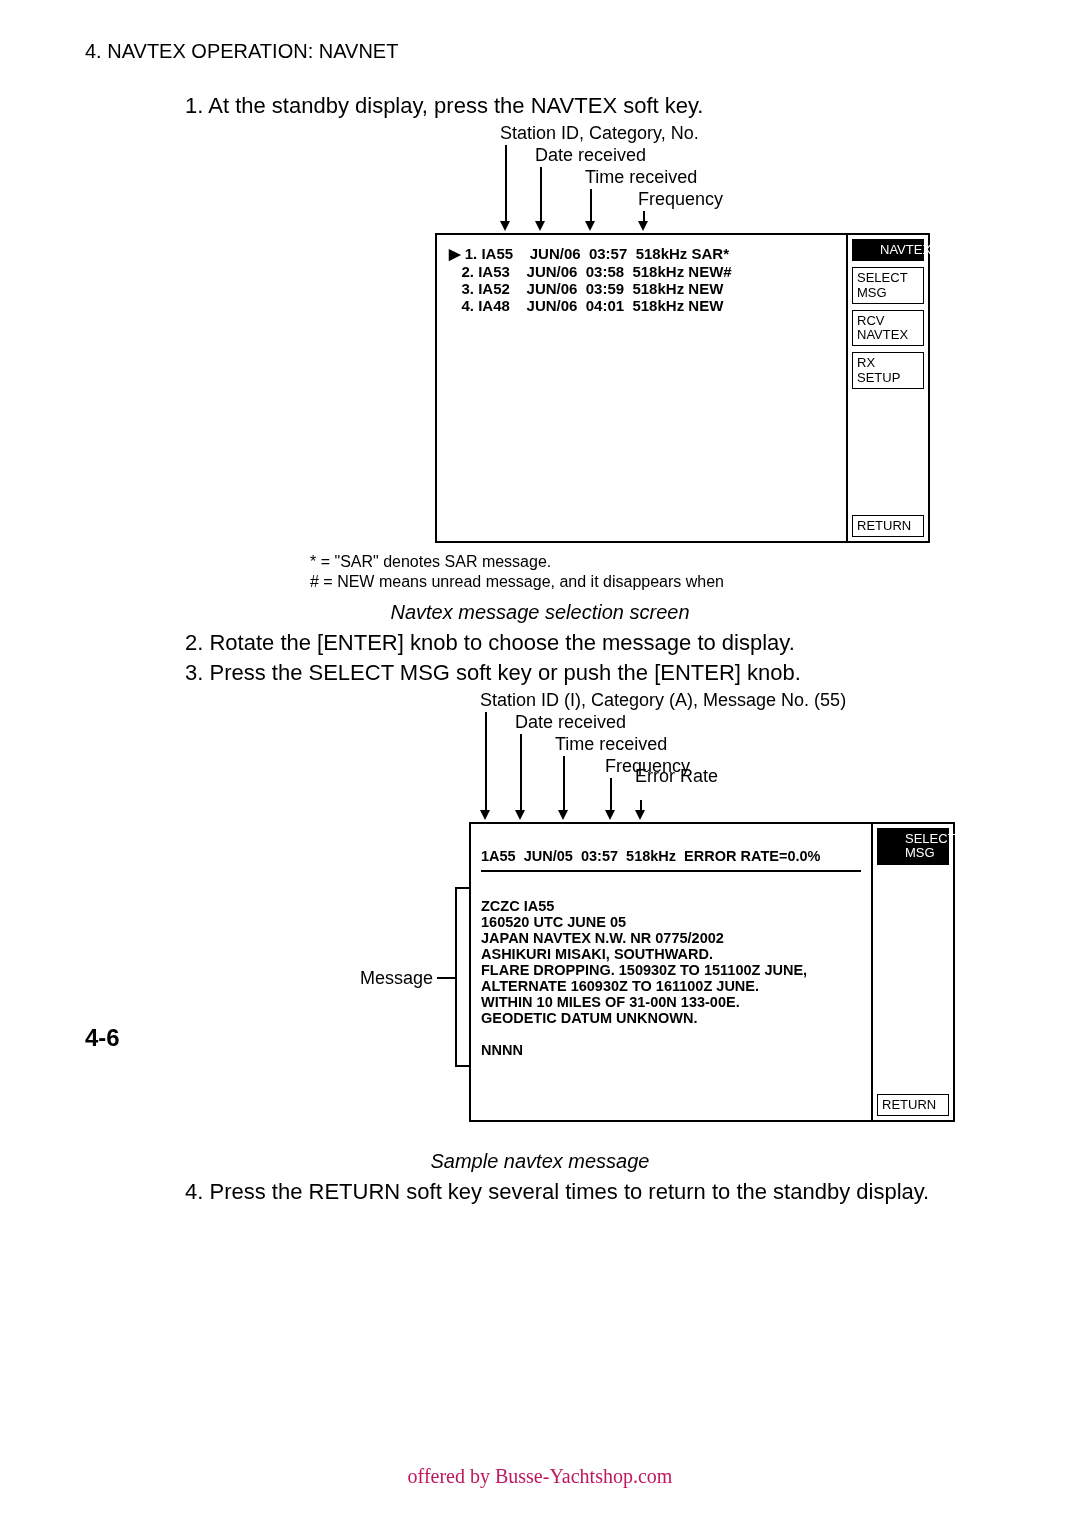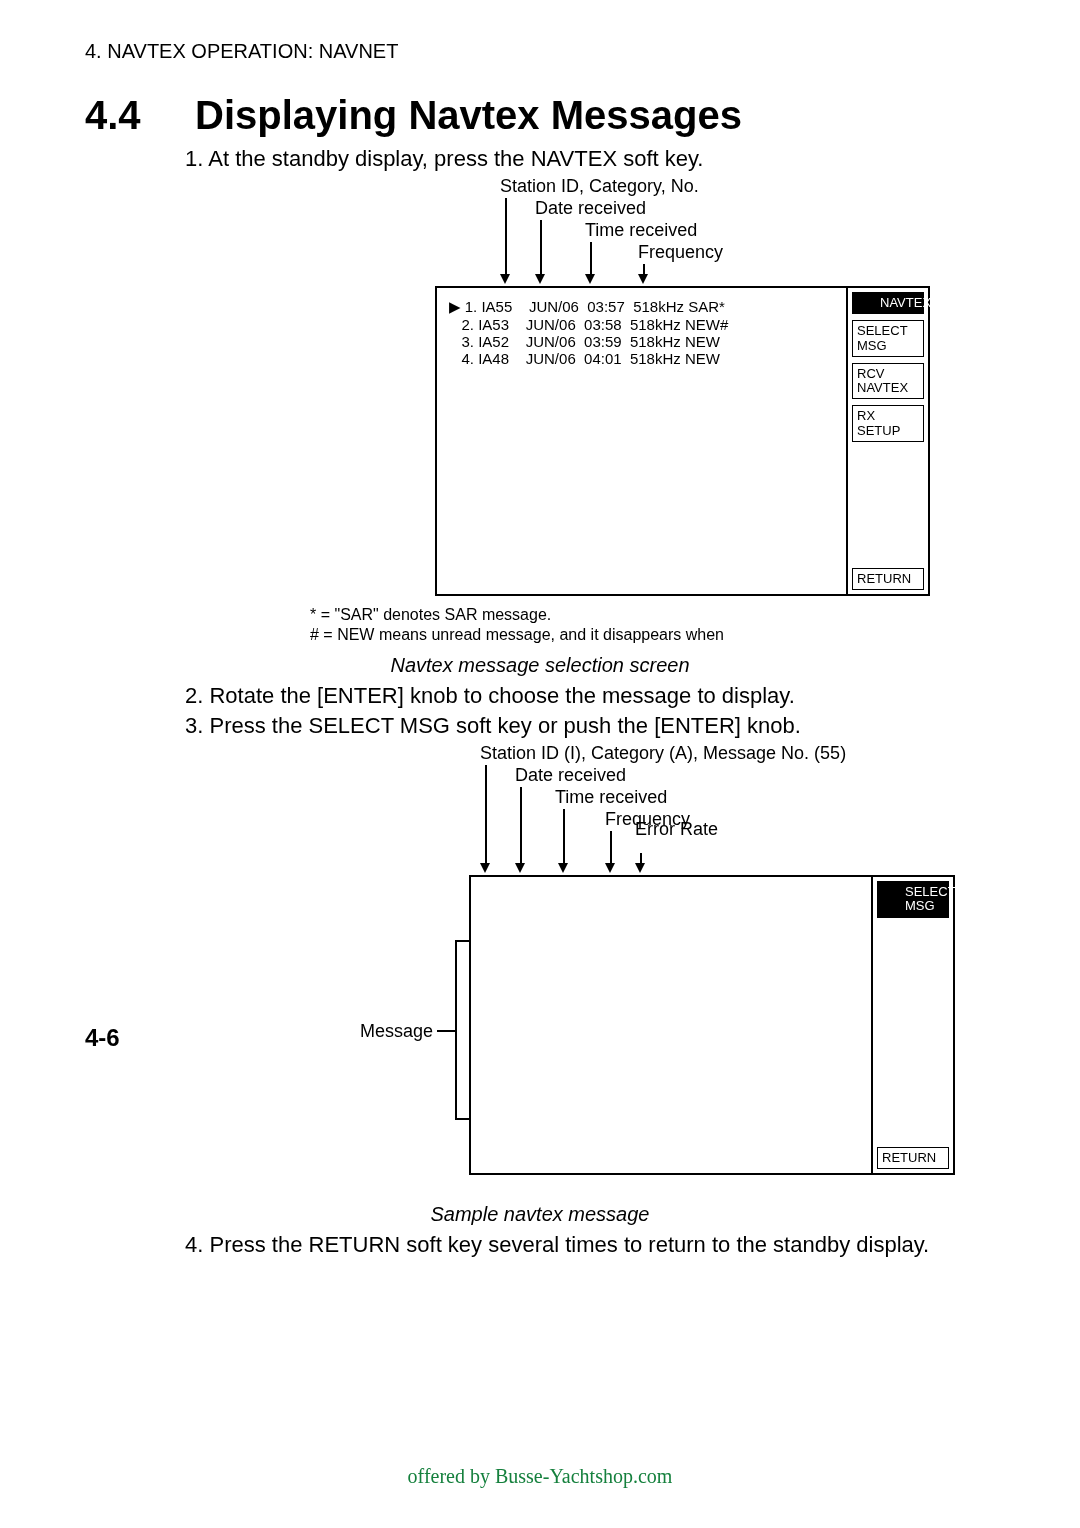--- a/index.html
+++ b/index.html
@@ -61,20 +61,21 @@
   .screen {
     position: absolute;
     border: 2px solid #000;
     box-sizing: border-box;
     display: flex;
   }
   .scr-main {
     flex: 1;
     border-right: 2px solid #000;
     position: relative;
+    font-weight: bold;
   }
   .scr-side {
     width: 80px;
     display: flex;
     flex-direction: column;
     gap: 6px;
     padding: 4px;
     box-sizing: border-box;
   }
   .softkey {
@@ -117,32 +118,29 @@
     text-align: right;
   }
   .footer {
     position: absolute;
     bottom: 40px;
     width: 1080px;
     left: 0;
     text-align: center;
     font-family: Georgia, 'Times New Roman', serif;
     font-size: 20px;
-    color: #15803d;
+    color: #be185d;
   }
 </style>
 </head>
 <body>
 
 <div class="page">
   <div class="header">4. NAVTEX OPERATION: NAVNET</div>
 
-  <h1 class="h1">
-    <span class="num">4.4</span><span>Displaying Navtex Messages</span>
-  </h1>
 
 
   <p class="step">1.  At the standby display, press the NAVTEX soft key.</p>
 
   <div class="fig fig1">
 
     <div class="callout" style="left:140px; top:0;">Station ID, Category, No.</div>
     <div class="callout" style="left:175px; top:22px;">Date received</div>
     <div class="callout" style="left:225px; top:44px;">Time received</div>
     <div class="callout" style="left:278px; top:66px;">Frequency</div>
@@ -206,20 +204,31 @@
     <div class="brace-lbl" style="left:45px; top:278px;">Message</div>
     <div style="position:absolute; left:122px; top:287px; width:20px; height:2px; background:#000;"></div>
 
     <div style="position:absolute; left:140px; top:197px; width:2px; height:180px; background:#000;"></div>
     <div style="position:absolute; left:140px; top:197px; width:14px; height:2px; background:#000;"></div>
     <div style="position:absolute; left:140px; top:375px; width:14px; height:2px; background:#000;"></div>
 
     <div class="screen" style="left:154px; top:132px; width:486px; height:300px;">
       <div class="scr-main">
         <div class="msgbox">
+          <div class="hdr">1A55  JUN/05  03:57  518kHz  ERROR RATE=0.0%</div>
+          <div id="msgbody">ZCZC  IA55
+160520 UTC JUNE 05
+JAPAN NAVTEX N.W. NR 0775/2002
+ASHIKURI MISAKI, SOUTHWARD.
+FLARE DROPPING.  150930Z TO 151100Z JUNE,
+ALTERNATE 160930Z TO 161100Z JUNE.
+WITHIN 10 MILES OF 31-00N 133-00E.
+GEODETIC DATUM UNKNOWN.
+
+NNNN</div>
         </div>
       </div>
       <div class="scr-side">
         <div class="softkey dark">SELECT MSG</div>
         <div class="softkey fill"></div>
         <div class="softkey">RETURN</div>
       </div>
     </div>
   </div>
 

